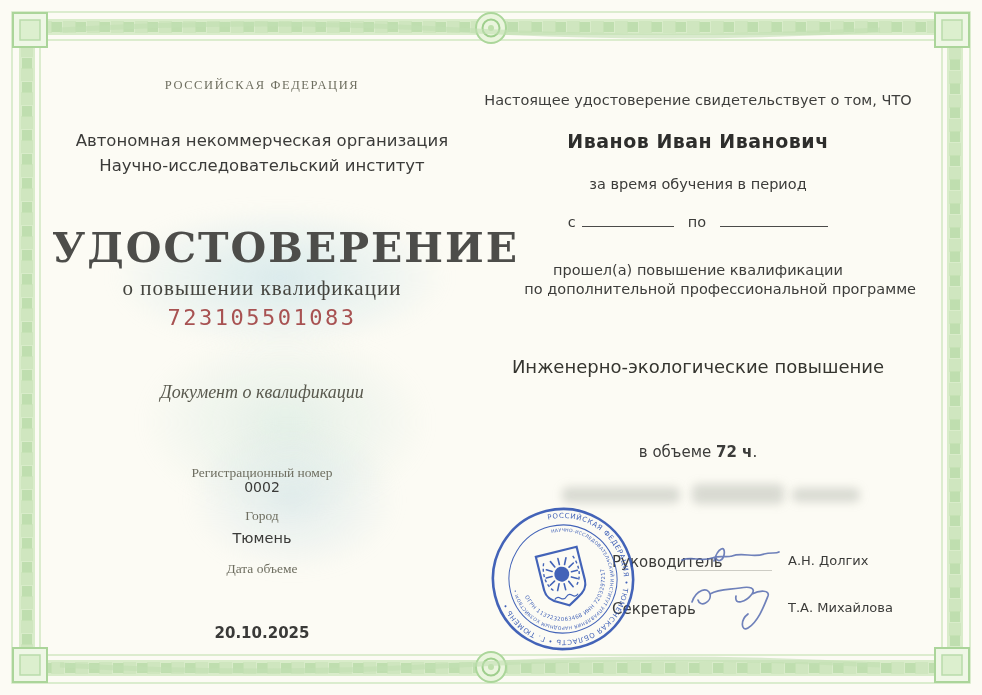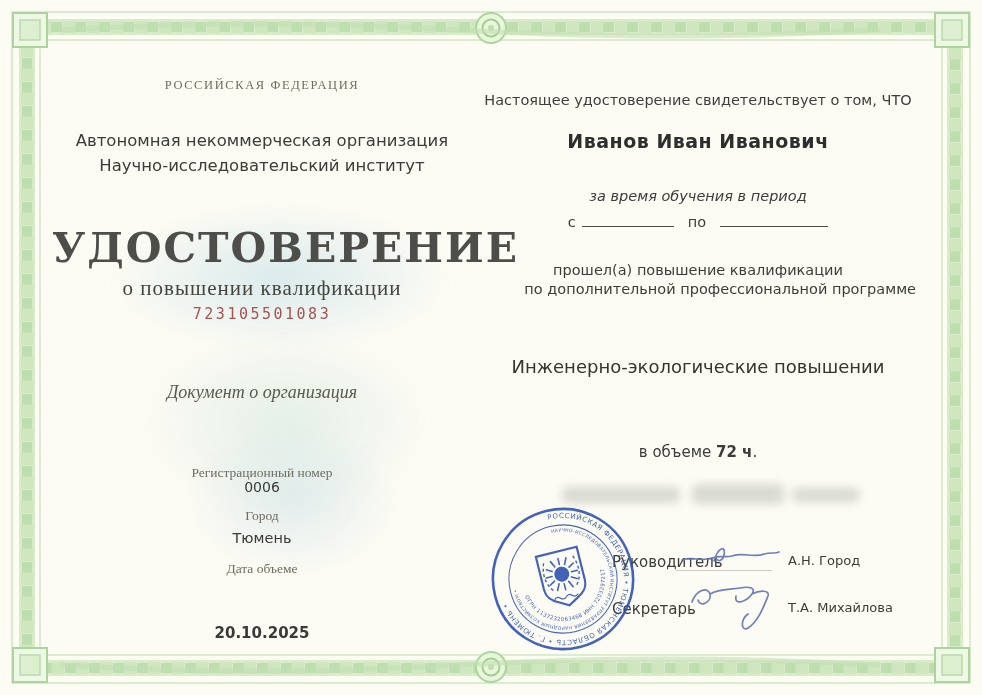--- a/index.html
+++ b/index.html
@@ -15,30 +15,30 @@
   .col-left{left:52px;top:0;width:420px;height:695px;}
   .col-right{left:480px;top:0;width:436px;height:517px;}
   .line{position:absolute;left:0;right:0;}
   .serif{font-family:"Liberation Serif","DejaVu Serif",serif;}
   .country{top:78px;font-size:12.5px;letter-spacing:1.6px;color:#6e6e5f;}
   .org{top:128px;font-size:16.5px;line-height:25px;color:#3b3b39;}
   .doc-title{top:224px;font-family:"DejaVu Serif","Liberation Serif",serif;font-weight:bold;
     font-size:41px;letter-spacing:2px;color:#4d4d4a;}
   .doc-subtitle{top:276px;font-size:21px;letter-spacing:1px;color:#45453f;}
   .serial{top:305px;font-family:"DejaVu Sans Mono","Liberation Mono",monospace;
-    font-size:15px;letter-spacing:2.5px;color:#a85252;}
+    font-size:22px;letter-spacing:2.5px;color:#a85252;}
   .doc-kind{top:382px;font-size:18px;font-style:italic;color:#59594e;}
   .flabel{font-size:13.5px;color:#6e6e60;}
   .fvalue{font-size:14px;color:#3a3a38;}
   .reg-label{top:457px;margin-top:8px;} .reg-value{top:479px;}
   .city-label{top:508px;} .city-value{top:530px;font-size:14.5px;}
   .date-label{top:561px;} .date-value{top:584px;font-size:15px;font-weight:bold;margin-top:40px;}
   .statement{top:92px;font-size:14.5px;color:#3e3e3c;}
   .holder{top:130px;font-size:19px;font-weight:bold;letter-spacing:.5px;color:#2e2e2c;}
-  .period-intro{top:188px;font-size:14.5px;font-style:italic;}
+  .period-intro{top:176px;font-size:14.5px;}
   .period-row{top:212px;font-size:14.5px;}
   .blank{display:inline-block;border-bottom:1.5px solid #4a4a48;height:14px;vertical-align:baseline;}
   .blank-from{width:92px;margin:0 14px 0 6px;}
   .blank-to{width:108px;margin-left:14px;}
   .completion1{top:262px;font-size:14.5px;}
   .completion2{top:281px;font-size:14.5px;text-align:right;}
   .program{top:356px;font-size:18px;color:#35352f;}
   .volume{top:443px;font-size:15px;}
   .volume b{font-weight:bold;}
   .ghost{position:absolute;z-index:2;filter:blur(5px);border-radius:6px;background:rgba(125,134,122,.28);}
@@ -99,51 +99,51 @@
 
   <div class="col col-left">
     <div class="line serif country">РОССИЙСКАЯ ФЕДЕРАЦИЯ</div>
     <div class="line org">
       <div>Автономная некоммерческая организация</div>
       <div>Научно-исследовательский институт</div>
     </div>
     <div class="line doc-title">УДОСТОВЕРЕНИЕ</div>
     <div class="line serif doc-subtitle">о повышении квалификации</div>
     <div class="line serial">723105501083</div>
-    <div class="line serif doc-kind">Документ о организация</div>
+    <div class="line serif doc-kind">Документ о квалификации</div>
     <div class="line serif flabel reg-label">Регистрационный номер</div>
-    <div class="line fvalue reg-value">0006</div>
+    <div class="line fvalue reg-value">0002</div>
     <div class="line serif flabel city-label">Город</div>
     <div class="line fvalue city-value">Тюмень</div>
     <div class="line serif flabel date-label">Дата объеме</div>
     <div class="line fvalue date-value">20.10.2025</div>
   </div>
 
   <div class="col col-right">
     <div class="line statement">Настоящее удостоверение свидетельствует о том, ЧТО</div>
     <div class="line holder">Иванов Иван Иванович</div>
     <div class="line period-intro">за время обучения в период</div>
     <div class="line period-row">
       <span>с</span><span class="blank blank-from"></span><span>по</span><span class="blank blank-to"></span>
     </div>
     <div class="line completion1">прошел(а) повышение квалификации</div>
     <div class="line completion2">по дополнительной профессиональной программе</div>
-    <div class="line program">Инженерно-экологические повышении</div>
+    <div class="line program">Инженерно-экологические повышение</div>
     <div class="line volume">
       <span>в объеме</span>
       <b>72 ч</b><span>.</span>
     </div>
 
     <div class="sig-row" style="top:548px;">
       <span class="sig-role" style="top:5px;">Руководитель</span>
       <div class="sig-line" style="left:196px;top:22px;width:96px;"></div>
       <svg class="sig-svg" style="left:200px;top:-6px;" width="102" height="30" viewBox="0 0 102 30">
         <path d="M2,18 C12,14 22,20 32,16 C40,13 46,16 52,14 M34,19 C38,5 46,3 44,13 C43,18 38,21 36,16 M52,14 C62,10 74,16 84,12 C91,10 96,12 99,10" fill="none" stroke="#5f73b4" stroke-width="1.7" stroke-linecap="round" opacity="0.9"></path>
       </svg>
-      <span class="sig-name" style="top:5px;">А.Н. Город</span>
+      <span class="sig-name" style="top:5px;">А.Н. Долгих</span>
     </div>
     <div class="sig-row" style="top:592px;">
       <span class="sig-role" style="top:8px;text-align:right;">Секретарь</span>
       <svg class="sig-svg" style="left:206px;top:-14px;" width="112" height="58" viewBox="0 0 112 58">
         <path d="M6,24 C10,12 22,8 24,16 C26,24 14,30 12,22 M24,16 C34,10 44,12 54,10 C64,8 70,10 66,16 C60,24 48,28 50,18 M66,16 C74,12 84,12 82,18 C78,28 72,44 62,50 C55,54 54,42 62,36" fill="none" stroke="#5f73b4" stroke-width="1.7" stroke-linecap="round" opacity="0.9"></path>
       </svg>
       <span class="sig-name" style="top:8px;">Т.А. Михайлова</span>
     </div>
   </div>
 

